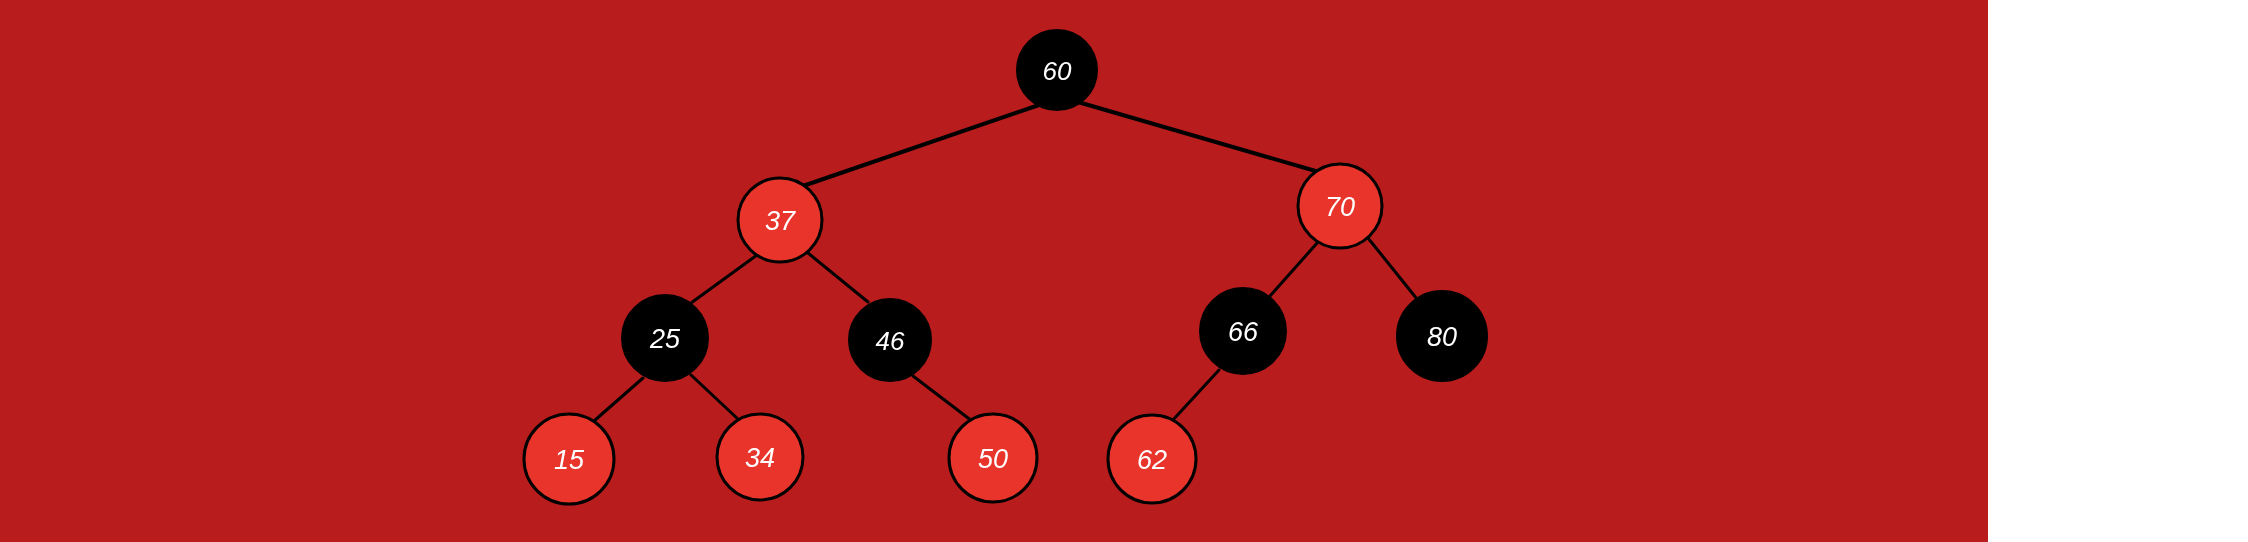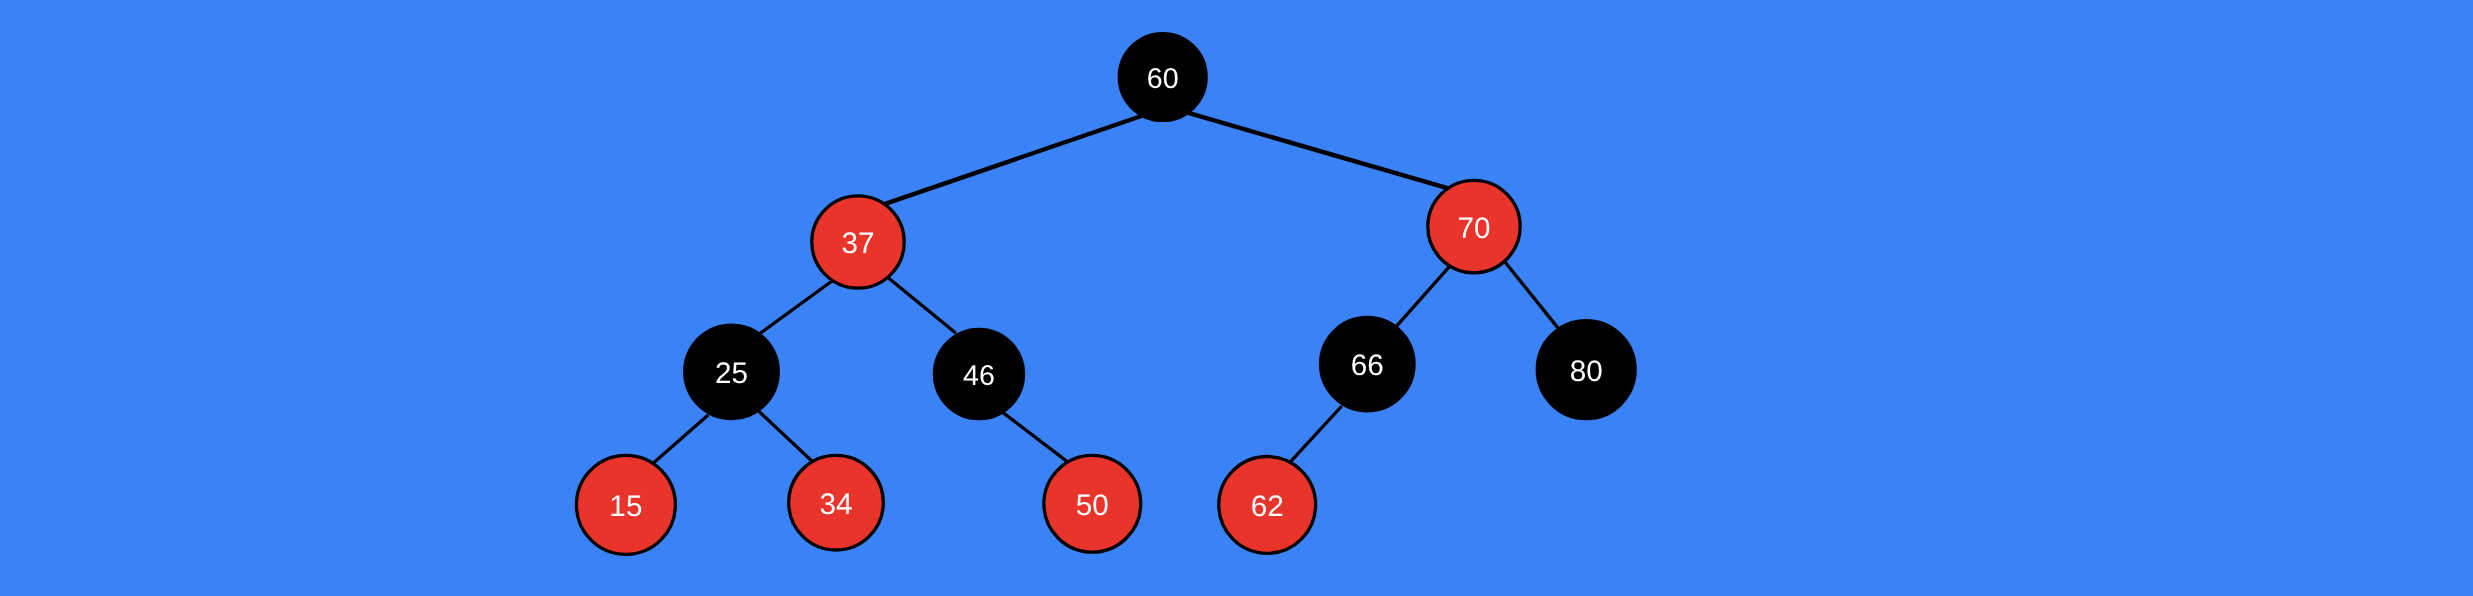--- a/index.html
+++ b/index.html
@@ -5,24 +5,25 @@
   html, body {
     margin: 0;
     padding: 0;
     background: #ffffff;
   }
   body {
     font-family: "Liberation Sans", sans-serif;
   }
   #canvas {
     position: relative;
-    width: 2248px;
+    width: 1988px;
     height: 542px;
-    background: #3b82f6;
+    background: #b91c1c;
     overflow: hidden;
+    font-style: italic;
   }
   #tree-svg {
     position: absolute;
     top: 0;
     left: 0;
     width: 2248px;
     height: 542px;
     display: block;
   }
   .edge-line {

